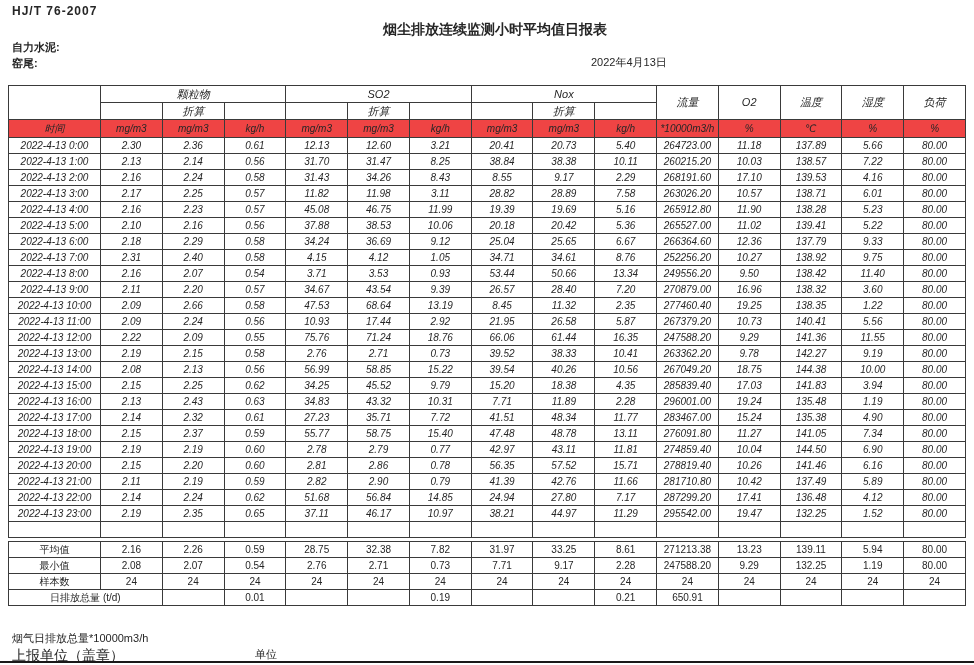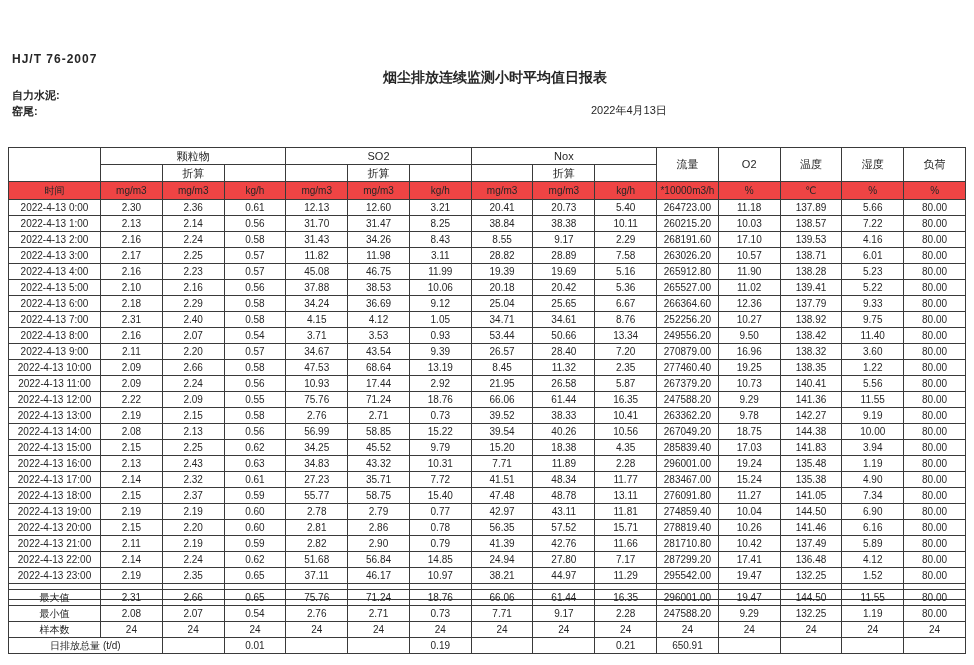--- a/index.html
+++ b/index.html
@@ -3,32 +3,32 @@
 <meta charset="utf-8">
 <style>
   * { box-sizing: border-box; }
   html,body { margin:0; padding:0; }
   body {
     width: 974px; height: 665px; overflow: hidden;
     background: #ffffff;
     font-family: "Liberation Sans", "DejaVu Sans", sans-serif;
     color: #262626;
   }
-  .page { position: relative; width: 974px; height: 536px; margin-top: 48px; }
+  .page { position: relative; width: 974px; height: 536px; }
   .std { position:absolute; left:12px; top:4px; font-size:12px; font-weight:bold; letter-spacing:1px; }
   .title { position:absolute; left:8px; top:21px; width:974px; text-align:center; font-size:14px; font-weight:bold; }
   .company { position:absolute; left:12px; top:40px; font-size:11px; font-weight:bold; }
   .location { position:absolute; left:12px; top:56px; font-size:11px; font-weight:bold; }
   .date { position:absolute; left:591px; top:55px; font-size:11px; }
 
   table.main {
     position:absolute; left:8px; width:958px;
     border-collapse: collapse; table-layout: fixed;
   }
-  table.tmain { top:99px; }
+  table.tmain { top:85px;font-style:italic; }
   table.tsummary { top:541px; }
   .c-time { width:92px; }
   table.main td {
     border: 1px solid #3a3a3a;
     text-align: center; vertical-align: middle;
     font-size: 10px; line-height: 11px;
     padding: 1px 1px; height: 16px;
     overflow: hidden; white-space: nowrap;
   }
   tr.h1 td, tr.h2 td { font-size: 11px; height: 17px; }
@@ -552,34 +552,34 @@
         <col>
         <col>
         <col>
         <col>
         <col>
         <col>
         <col>
     </colgroup>
     <tbody data-name="summary-rows">
         <tr data-name="summary-row">
-          <td data-name="summary-label">最大值</td>
-          <td data-name="value-cell">2.31</td>
-          <td data-name="value-cell">2.66</td>
-          <td data-name="value-cell">0.65</td>
-          <td data-name="value-cell">75.76</td>
-          <td data-name="value-cell">71.24</td>
-          <td data-name="value-cell">18.76</td>
-          <td data-name="value-cell">66.06</td>
-          <td data-name="value-cell">61.44</td>
-          <td data-name="value-cell">16.35</td>
-          <td data-name="value-cell">296001.00</td>
-          <td data-name="value-cell">19.47</td>
-          <td data-name="value-cell">144.50</td>
-          <td data-name="value-cell">11.55</td>
+          <td data-name="summary-label">平均值</td>
+          <td data-name="value-cell">2.16</td>
+          <td data-name="value-cell">2.26</td>
+          <td data-name="value-cell">0.59</td>
+          <td data-name="value-cell">28.75</td>
+          <td data-name="value-cell">32.38</td>
+          <td data-name="value-cell">7.82</td>
+          <td data-name="value-cell">31.97</td>
+          <td data-name="value-cell">33.25</td>
+          <td data-name="value-cell">8.61</td>
+          <td data-name="value-cell">271213.38</td>
+          <td data-name="value-cell">13.23</td>
+          <td data-name="value-cell">139.11</td>
+          <td data-name="value-cell">5.94</td>
           <td data-name="value-cell">80.00</td>
         </tr>
         <tr data-name="summary-row">
           <td data-name="summary-label">最小值</td>
           <td data-name="value-cell">2.08</td>
           <td data-name="value-cell">2.07</td>
           <td data-name="value-cell">0.54</td>
           <td data-name="value-cell">2.76</td>
           <td data-name="value-cell">2.71</td>
           <td data-name="value-cell">0.73</td>

